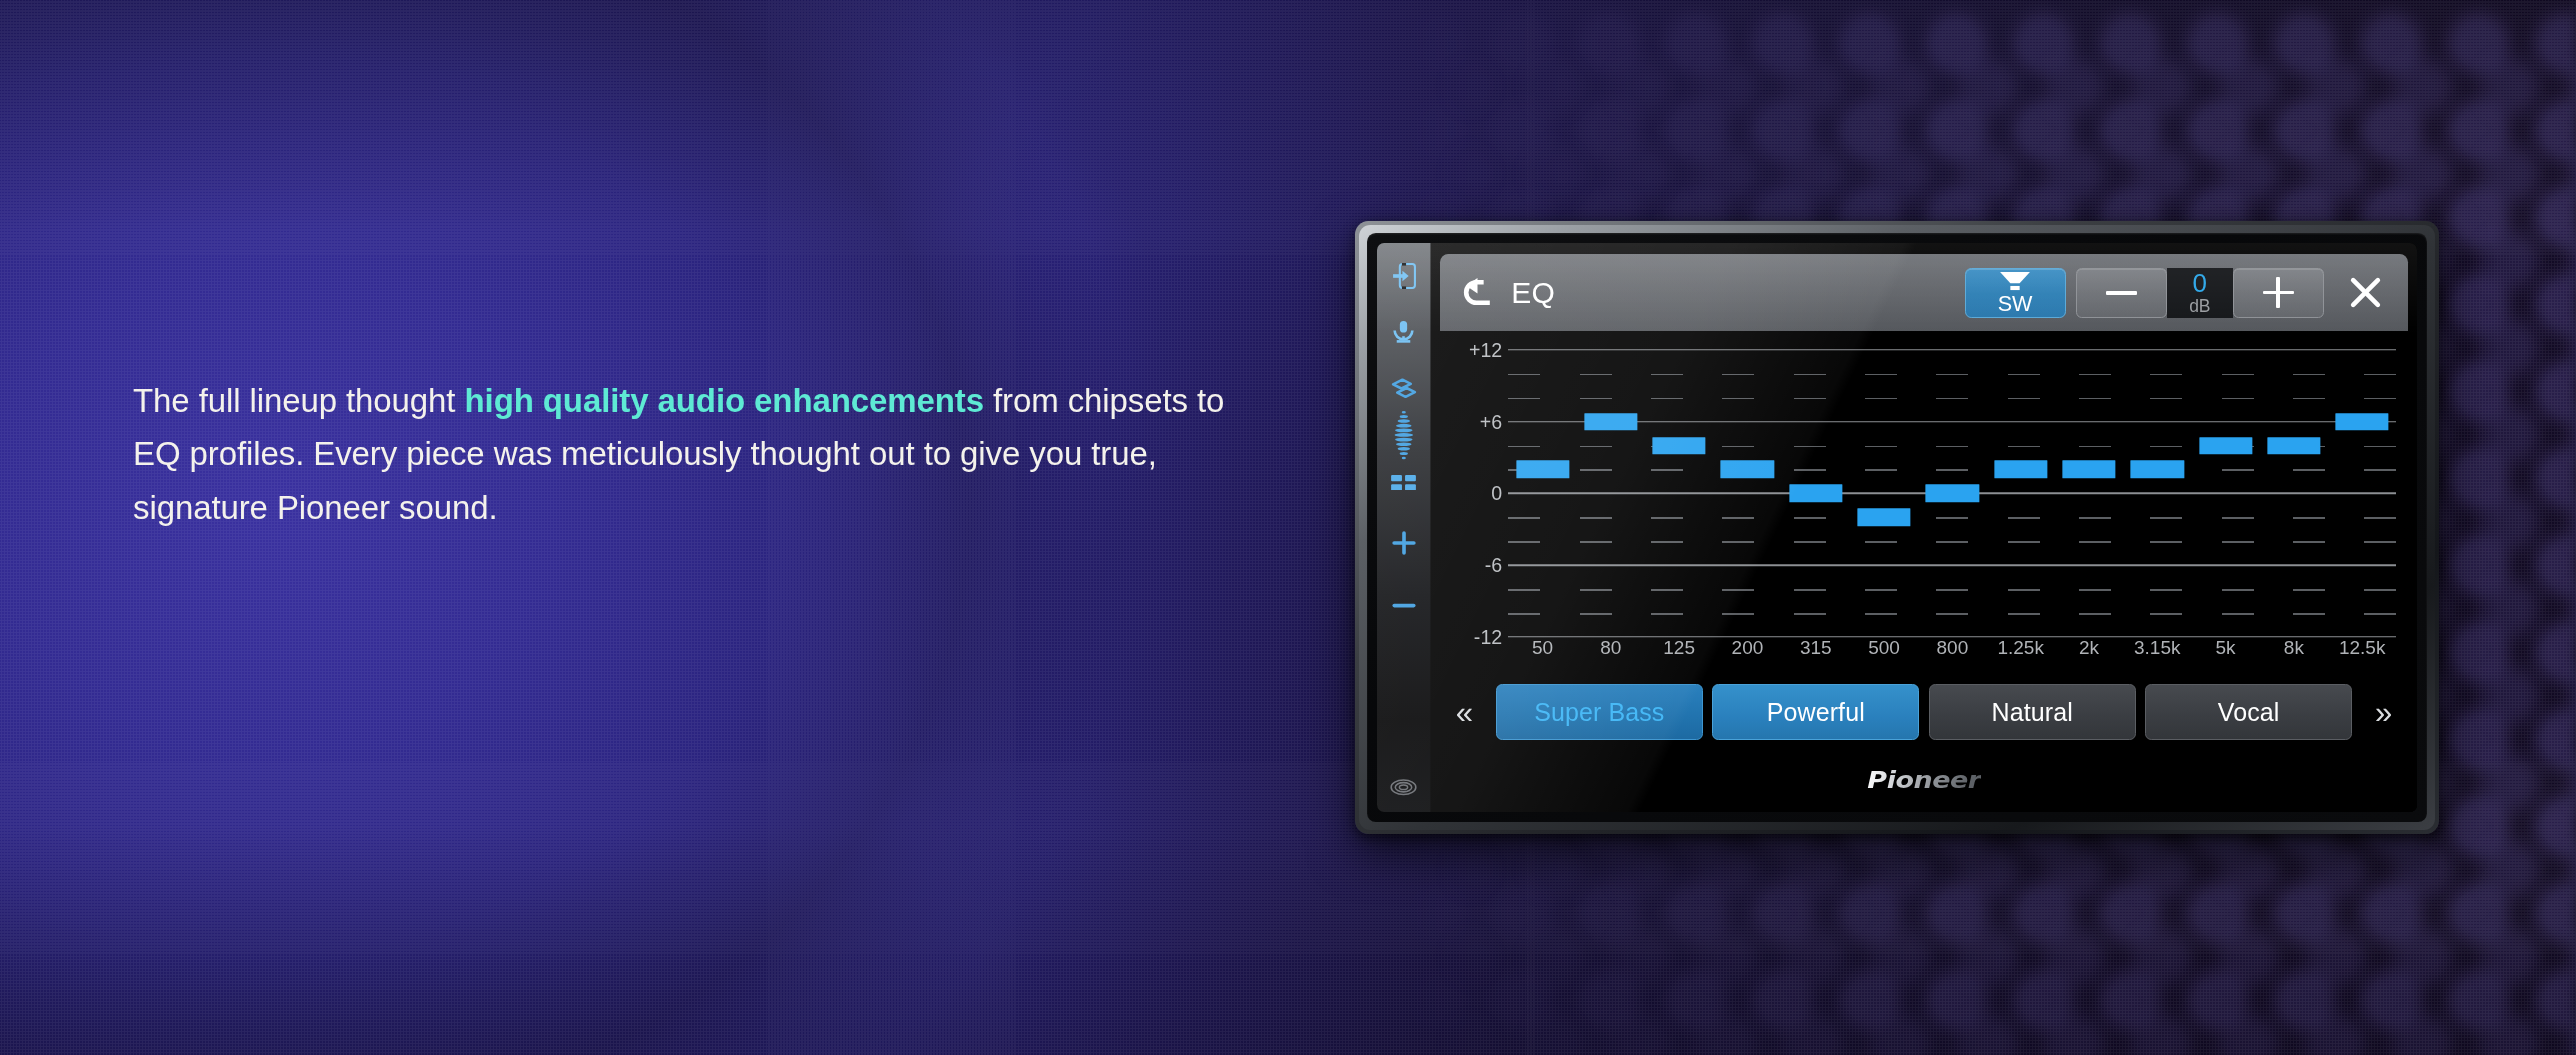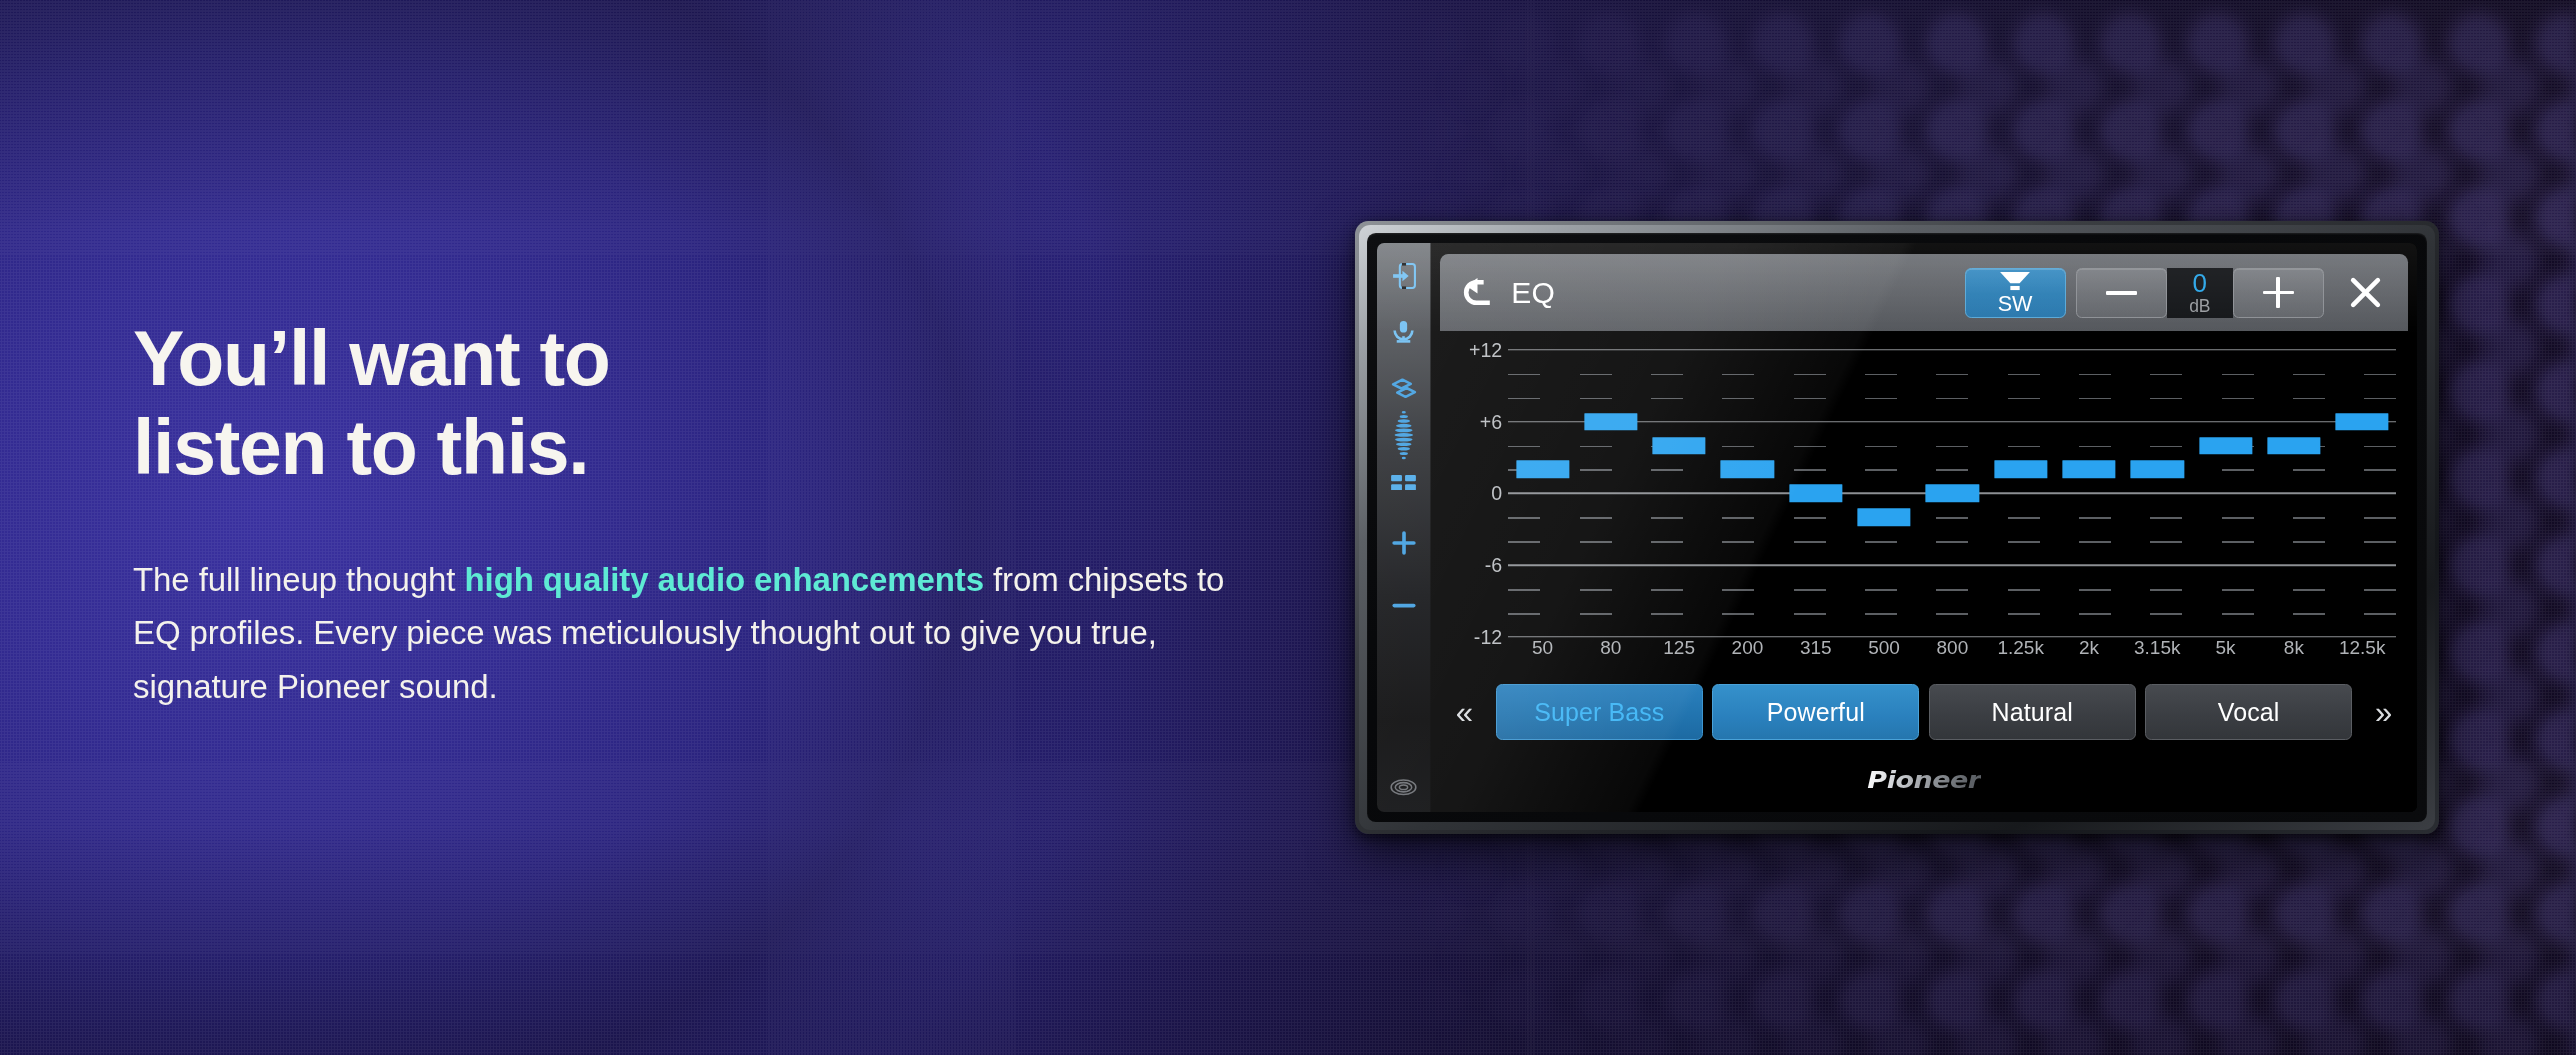--- a/index.html
+++ b/index.html
@@ -325,22 +325,20 @@
 
 <div id="bg-root">
   <div class="bg-base"></div>
   <div class="bg-dots"></div>
   <div class="bg-dots2"></div>
   <div class="bg-vign"></div>
   <div class="bg-noise"></div>
 </div>
 
 <div id="copy">
-  <h1 id="headline">You’ll want to
-listen to this.</h1>
   <p id="subcopy">
     <span>The full lineup thought </span><span class="hl">high quality audio enhancements</span><span> from chipsets to EQ profiles. Every piece was meticulously thought out to give you true, signature Pioneer sound.</span>
   </p>
 </div>
 
 <div id="device">
   <div class="bezel-outer">
     <div class="bezel-mid">
       <div class="bezel-in">
         <div class="screen">

